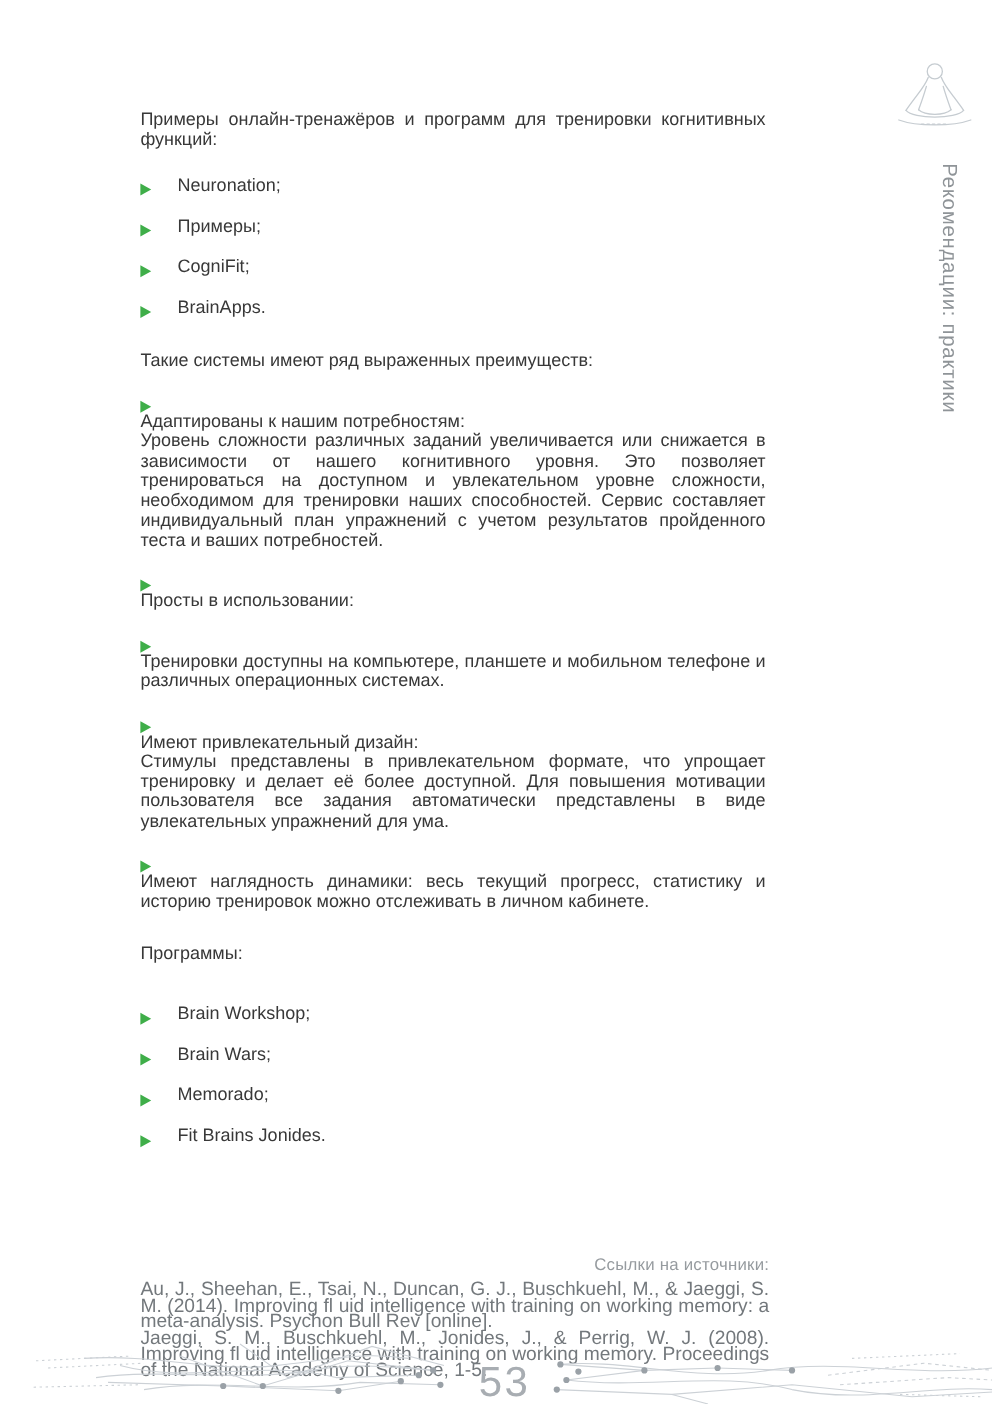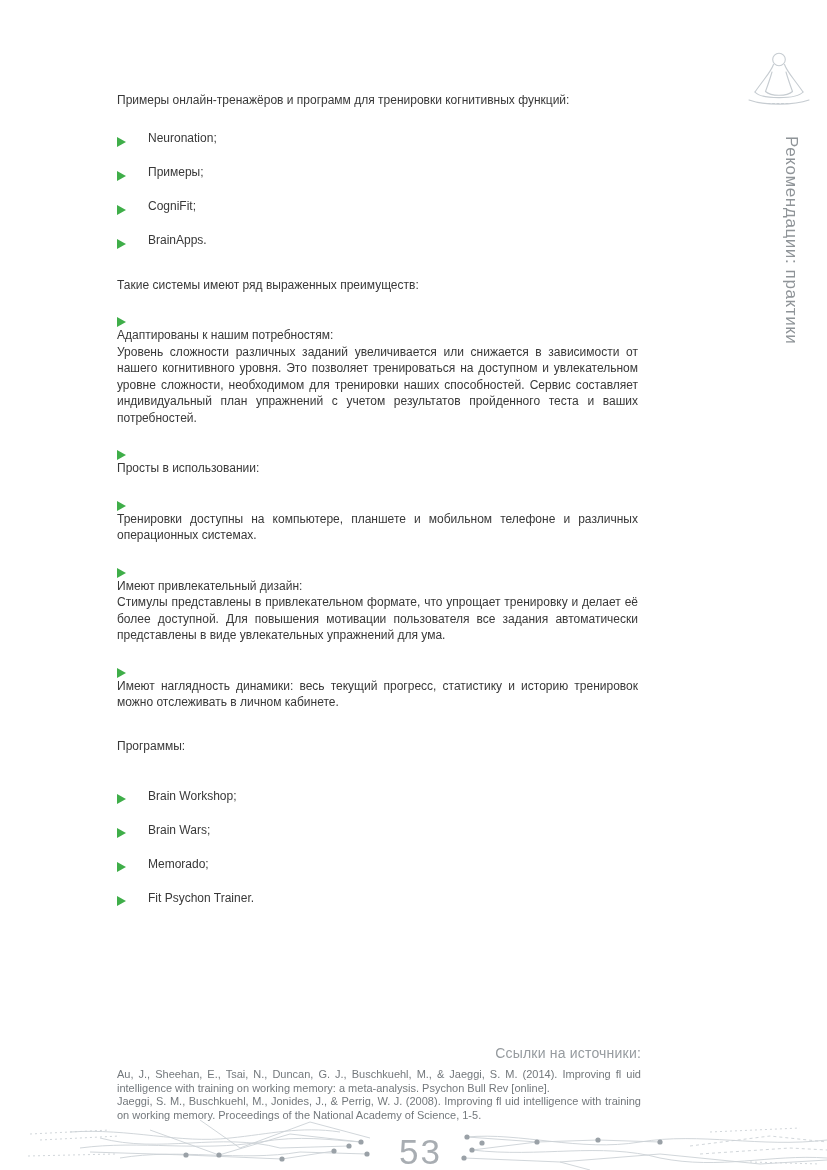--- a/index.html
+++ b/index.html
@@ -15,21 +15,21 @@
   body{
     font-family:"Liberation Sans","DejaVu Sans",sans-serif;
     color:var(--ink);
     position:relative;
   }
   .page{position:relative;width:827px;height:1170px;background:#fff;}
 
   
   .content{
     position:absolute;left:117px;top:92px;width:521px;
-    font-size:12px;line-height:16.5px;
+    font-size:15px;line-height:16.5px;
   }
   .para{ text-align:justify; }
   .intro{ margin-bottom:0; }
 
   ul.plain-list{ list-style:none; margin-top:21px; }
   ul.plain-list li{
     display:flex;align-items:flex-end;
     margin-bottom:17px;height:17px;
   }
   .tri{
@@ -56,21 +56,21 @@
   
   .sources{
     position:absolute;left:117px;top:1045px;width:524px;
   }
   .sources-head{
     font-size:14px;color:var(--muted);letter-spacing:.2px;
     margin-bottom:7px;
     text-align:right;
   }
   .citation{
-    font-size:11px;line-height:13.5px;color:var(--cite);
+    font-size:16px;line-height:13.5px;color:var(--cite);
     text-align:justify;
   }
 
   
   .side-icon{
     position:absolute;top:50px;right:15px;width:66px;height:60px;
   }
   .side-label{
     position:absolute;top:136px;right:26px;
     writing-mode:vertical-rl;text-orientation:mixed;
@@ -174,21 +174,21 @@
       <li>
           <span class="tri"></span>
           <span>Brain Wars;</span>
         </li>
       <li>
           <span class="tri"></span>
           <span>Memorado;</span>
         </li>
       <li>
           <span class="tri"></span>
-          <span>Fit Psychon Trainer.</span>
+          <span>Fit Brains Jonides.</span>
         </li>
     </ul>
 
   </div>
 
   <div class="sources">
     <div class="sources-head">Ссылки на источники:</div>
     <p class="citation">Au, J., Sheehan, E., Tsai, N., Duncan, G. J., Buschkuehl, M., &amp; Jaeggi, S. M. (2014). Improving fl uid intelligence with training on working memory: a meta-analysis. Psychon Bull Rev [online].</p>
     <p class="citation">Jaeggi, S. M., Buschkuehl, M., Jonides, J., &amp; Perrig, W. J. (2008). Improving fl uid intelligence with training on working memory. Proceedings of the National Academy of Science, 1-5.</p>
   </div>

